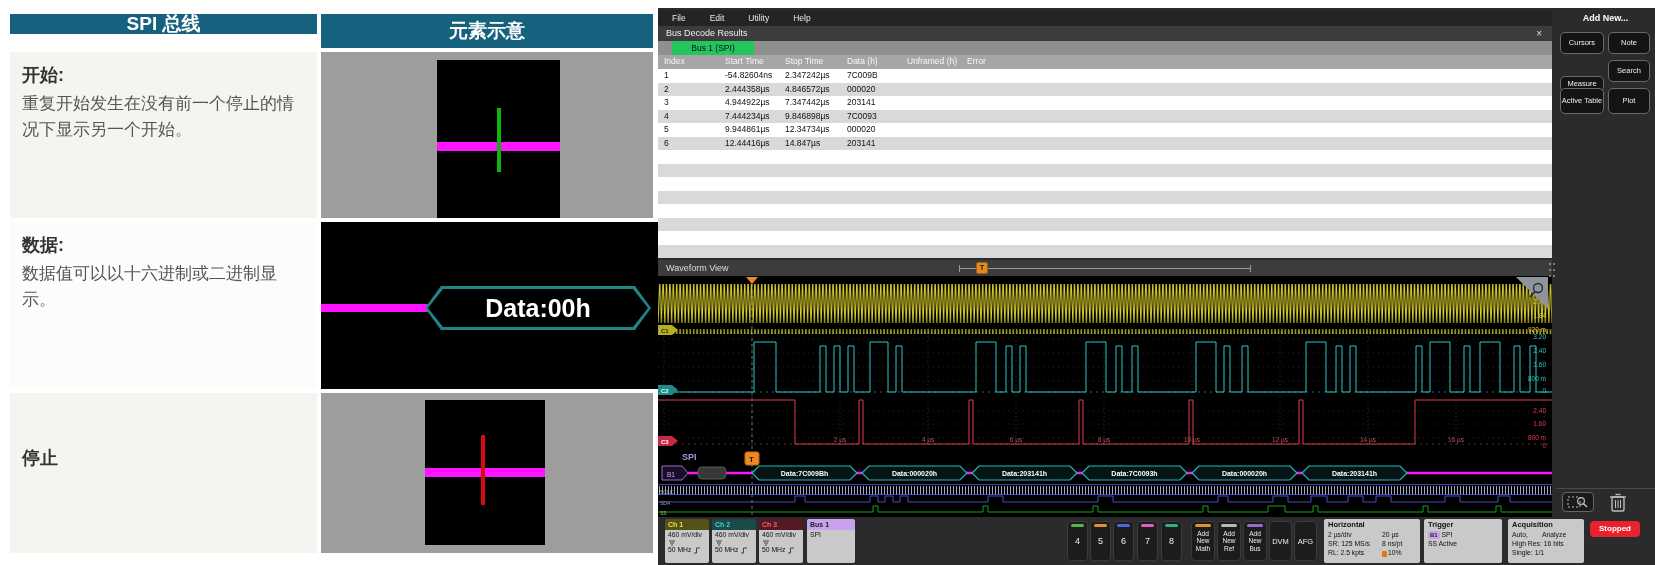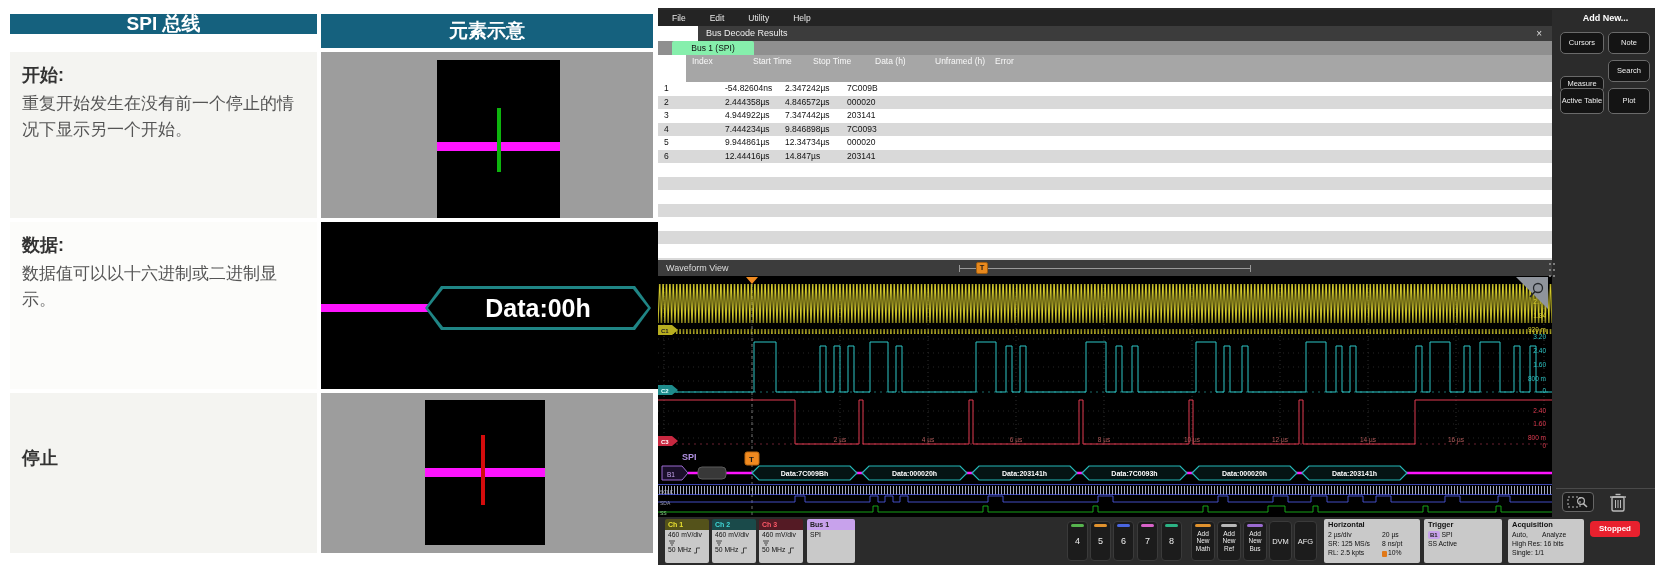--- a/index.html
+++ b/index.html
@@ -15,26 +15,26 @@
   .art-black{background:#000;}
   .r2hex{background:#1f8585;clip-path:polygon(16px 0%,calc(100% - 16px) 0%,100% 50%,calc(100% - 16px) 100%,16px 100%,0% 50%);display:flex;align-items:center;justify-content:center;}
   .r2hex-in{position:absolute;inset:3px;background:#000;clip-path:polygon(15px 0%,calc(100% - 15px) 0%,100% 50%,calc(100% - 15px) 100%,15px 100%,0% 50%);display:flex;align-items:center;justify-content:center;color:#fff;font-weight:bold;font-size:25px;}
 
   
   .scope-bg{left:658px;top:8px;width:997px;height:557px;background:#2b2b2b;}
   .menubar{left:658px;top:10px;width:894px;height:16px;background:#242424;display:flex;gap:24px;align-items:center;padding-left:14px;color:#e8e8e8;font-size:8.5px;}
   .menubar span{cursor:default;}
 
   .reswin{left:658px;top:26px;width:894px;height:232px;background:#fff;}
-  .res-title{height:15px;background:#3c3c3c;color:#eee;font-size:9px;line-height:15px;padding-left:8px;position:relative;margin-left:40px;}
+  .res-title{height:15px;background:#3c3c3c;color:#eee;font-size:9px;line-height:15px;padding-left:8px;position:relative;}
   .res-close{position:absolute;right:10px;top:0;font-size:10px;color:#ddd;}
   .res-tabs{height:14px;background:#8f8f8f;}
-  .res-tab{margin-left:14px;width:82px;height:14px;background:#86efac;color:#111;font-size:8.5px;text-align:center;line-height:14px;border-radius:2px 2px 0 0;}
+  .res-tab{margin-left:14px;width:82px;height:14px;background:#22c55e;color:#111;font-size:8.5px;text-align:center;line-height:14px;border-radius:2px 2px 0 0;}
   .res-head,.trow{display:grid;grid-template-columns:61px 60px 62px 60px 60px 1fr;}
-  .res-head{height:27px;background:#a6a6a6;color:#f8f8f8;font-size:8.5px;line-height:13px;margin-left:28px;}
+  .res-head{height:14px;background:#a6a6a6;color:#f8f8f8;font-size:8.5px;line-height:13px;}
   .res-head div,.trow div{padding-left:6px;overflow:hidden;white-space:nowrap;}
   .trow{height:13.5px;background:#fff;color:#111;font-size:8.5px;line-height:13.5px;}
   .trow.alt{background:#d9d9d9;}
 
   .wfwin{left:658px;top:260px;width:894px;height:257px;background:#000;}
   .wf-title{height:16px;background:#3c3c3c;color:#ddd;font-size:9px;line-height:16px;padding-left:8px;position:relative;}
   .wf-slider{position:absolute;left:301px;top:8px;width:292px;height:1px;background:#999;}
   .wf-slider::before,.wf-slider::after{content:"";position:absolute;top:-3px;width:1px;height:7px;background:#999;}
   .wf-slider::before{left:0;} .wf-slider::after{right:0;}
   .wf-T{position:absolute;left:318px;top:2px;width:12px;height:12px;background:#e8891e;border:1px solid #a05e10;border-radius:2px;color:#1a1a1a;font-size:7.5px;font-weight:bold;text-align:center;line-height:10px;}

